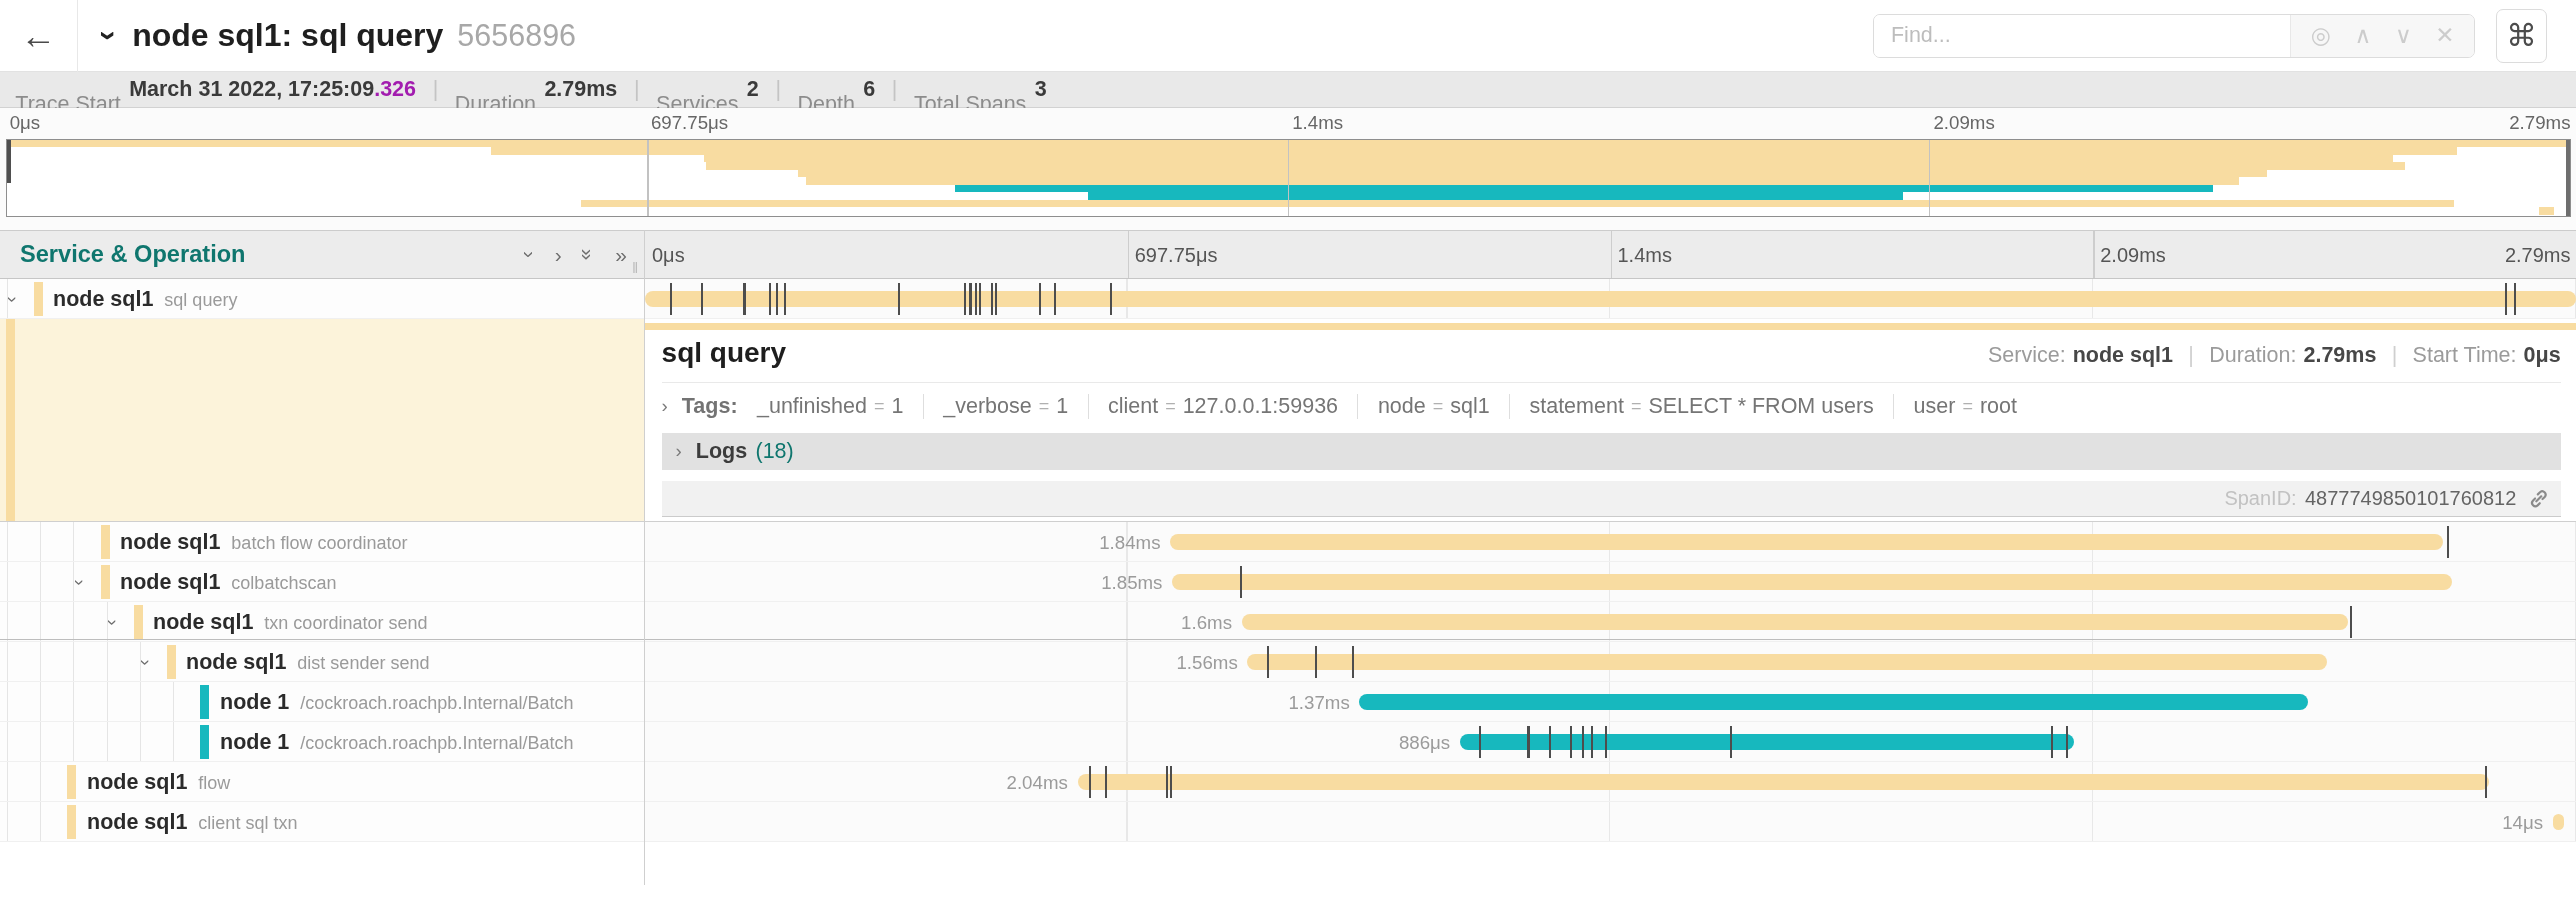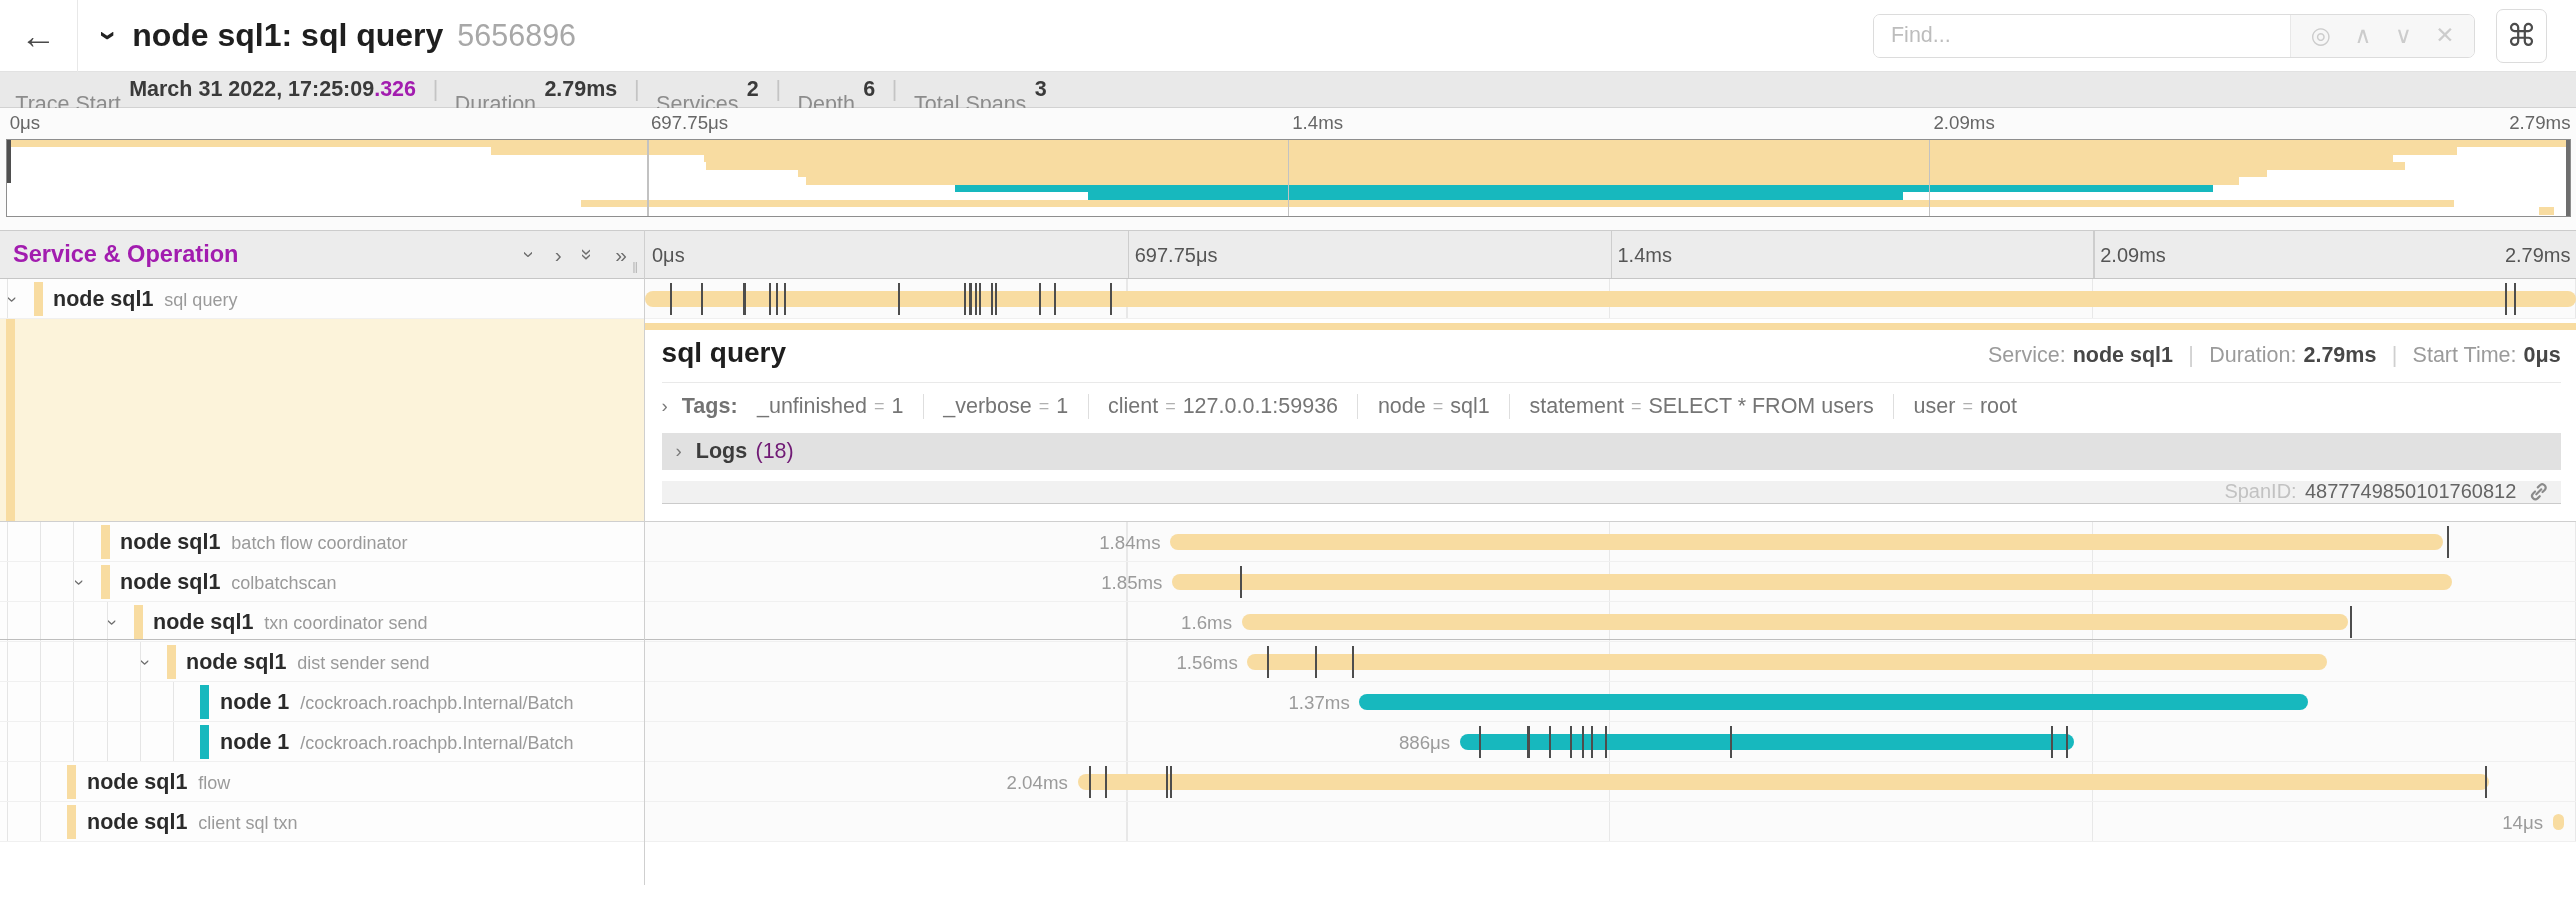--- a/index.html
+++ b/index.html
@@ -52,21 +52,21 @@
   .mm-rows { position:absolute; left:0; top:0; width:100%; height:100%; }
   .mm-strip { position:relative; height:7.5px; }
   .mm-bar { position:absolute; top:0; height:100%; }
   .mm-handle-l { position:absolute; left:0; top:0; width:4.9px; height:43px; background:#4f4f4f; cursor:ew-resize; }
   .mm-handle-r { position:absolute; right:0; top:0; width:3.5px; height:100%; background:#6e6e6e; cursor:ew-resize; }
 
   
   .panel-hdr { position:absolute; left:0; top:230px; width:2576px; height:49px; background:#ececec;
     border-top:1.4px solid #cccccc; border-bottom:1.4px solid #c6c6c6; }
   .ph-left { position:absolute; left:0; top:0; width:645px; height:100%; display:flex; align-items:center; }
-  .ph-title { margin-left:13px; font-size:23.6px; font-weight:bold; color:#a21caf; }
+  .ph-title { margin-left:20px; font-size:23.6px; font-weight:bold; color:#0f766e; }
   .ph-icons { margin-left:auto; margin-right:18px; display:flex; align-items:center; gap:21px; }
   .ph-ic { font-size:21px; color:#6e6e6e; cursor:pointer; line-height:1; display:inline-block; }
   .rot90 { transform:rotate(90deg); }
   .grip { position:absolute; left:632px; top:28px; font-size:15.3px; color:#bcbcbc; letter-spacing:1.4px; cursor:col-resize; }
   .ph-right { position:absolute; left:645px; top:0; width:1931px; height:100%; }
   .ax-label { position:absolute; top:12.5px; font-size:20px; color:#555; white-space:nowrap; }
   .ax-sep { position:absolute; top:0; width:1.4px; height:100%; background:#cdcdcd; }
   .col-divider { position:absolute; left:644px; top:230px; width:1.4px; height:655px; background:#cfcfcf; z-index:5; }
 
   
@@ -101,22 +101,22 @@
   .tags-row { margin-top:11px; display:flex; align-items:center; font-size:21.5px; }
   .sec-chev { font-size:18.7px; color:#7a7a7a; margin-right:14px; }
   .tags-title { font-weight:bold; color:#737373; }
   .tag-item { display:flex; align-items:center; color:#757575; margin-left:19.4px; padding-right:19.4px;
     border-right:1.4px solid #dedede; white-space:nowrap; }
   .tag-item:last-child { border-right:none; }
   .tag-eq { color:#b0b0b0; font-size:18px; margin:0 7px; }
   .logs-bar { margin-top:14px; height:37px; background:#e1e1e1; display:flex; align-items:center;
     padding-left:14px; font-size:21.5px; cursor:pointer; }
   .logs-title { font-weight:bold; color:#3c3c3c; margin-right:8.3px; }
-  .logs-count { color:#701a75; }
-  .spanid-row { margin-top:11px; height:23px; background:#f1f1f1; border-bottom:1.4px solid #cbcbcb;
+  .logs-count { color:#0f766e; }
+  .spanid-row { margin-top:11px; height:36px; background:#f1f1f1; border-bottom:1.4px solid #cbcbcb;
     display:flex; align-items:center; justify-content:flex-end; font-size:20px; padding-right:9.7px; }
   .spanid-label { color:#c2c2c2; }
   .spanid-val { color:#646464; margin-left:8.3px; }
   .link-ic { margin-left:11px; display:flex; align-items:center; cursor:pointer; }
   .rows-end { position:absolute; left:0; top:639px; width:2576px; height:1.4px; background:#bdbdbd; }
 </style>
 </head>
 <body>
 
 <div class="app">

